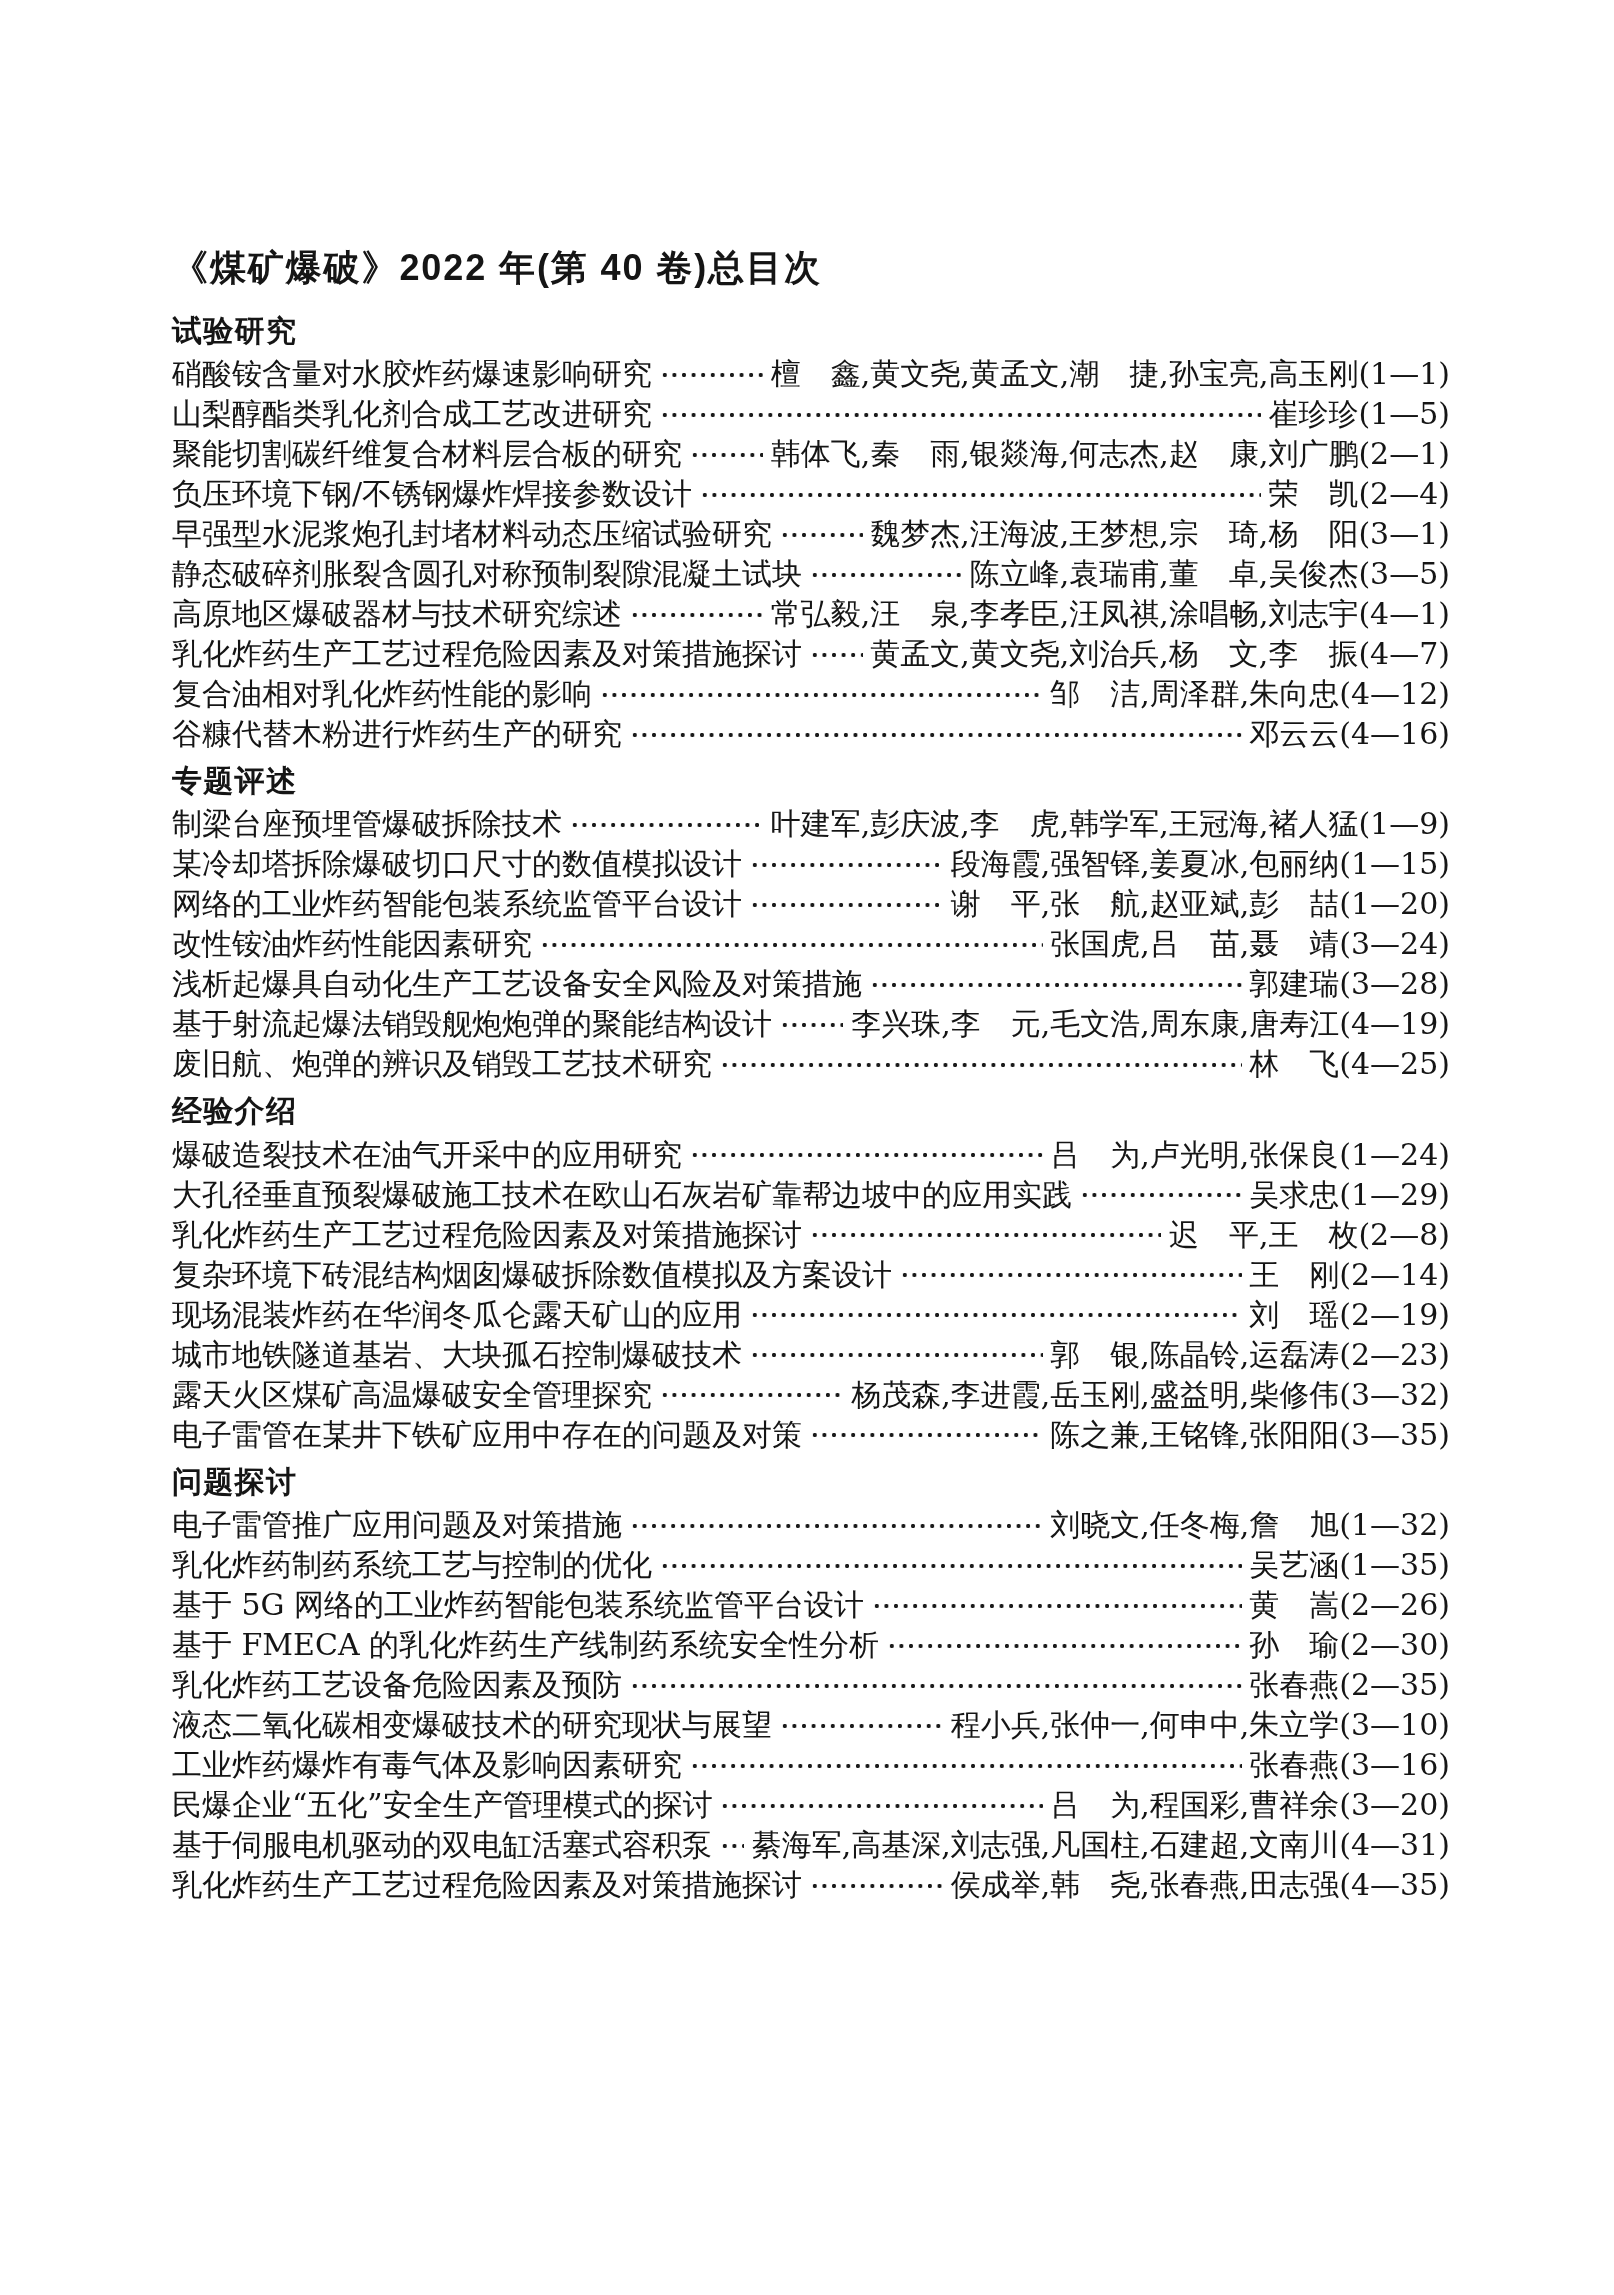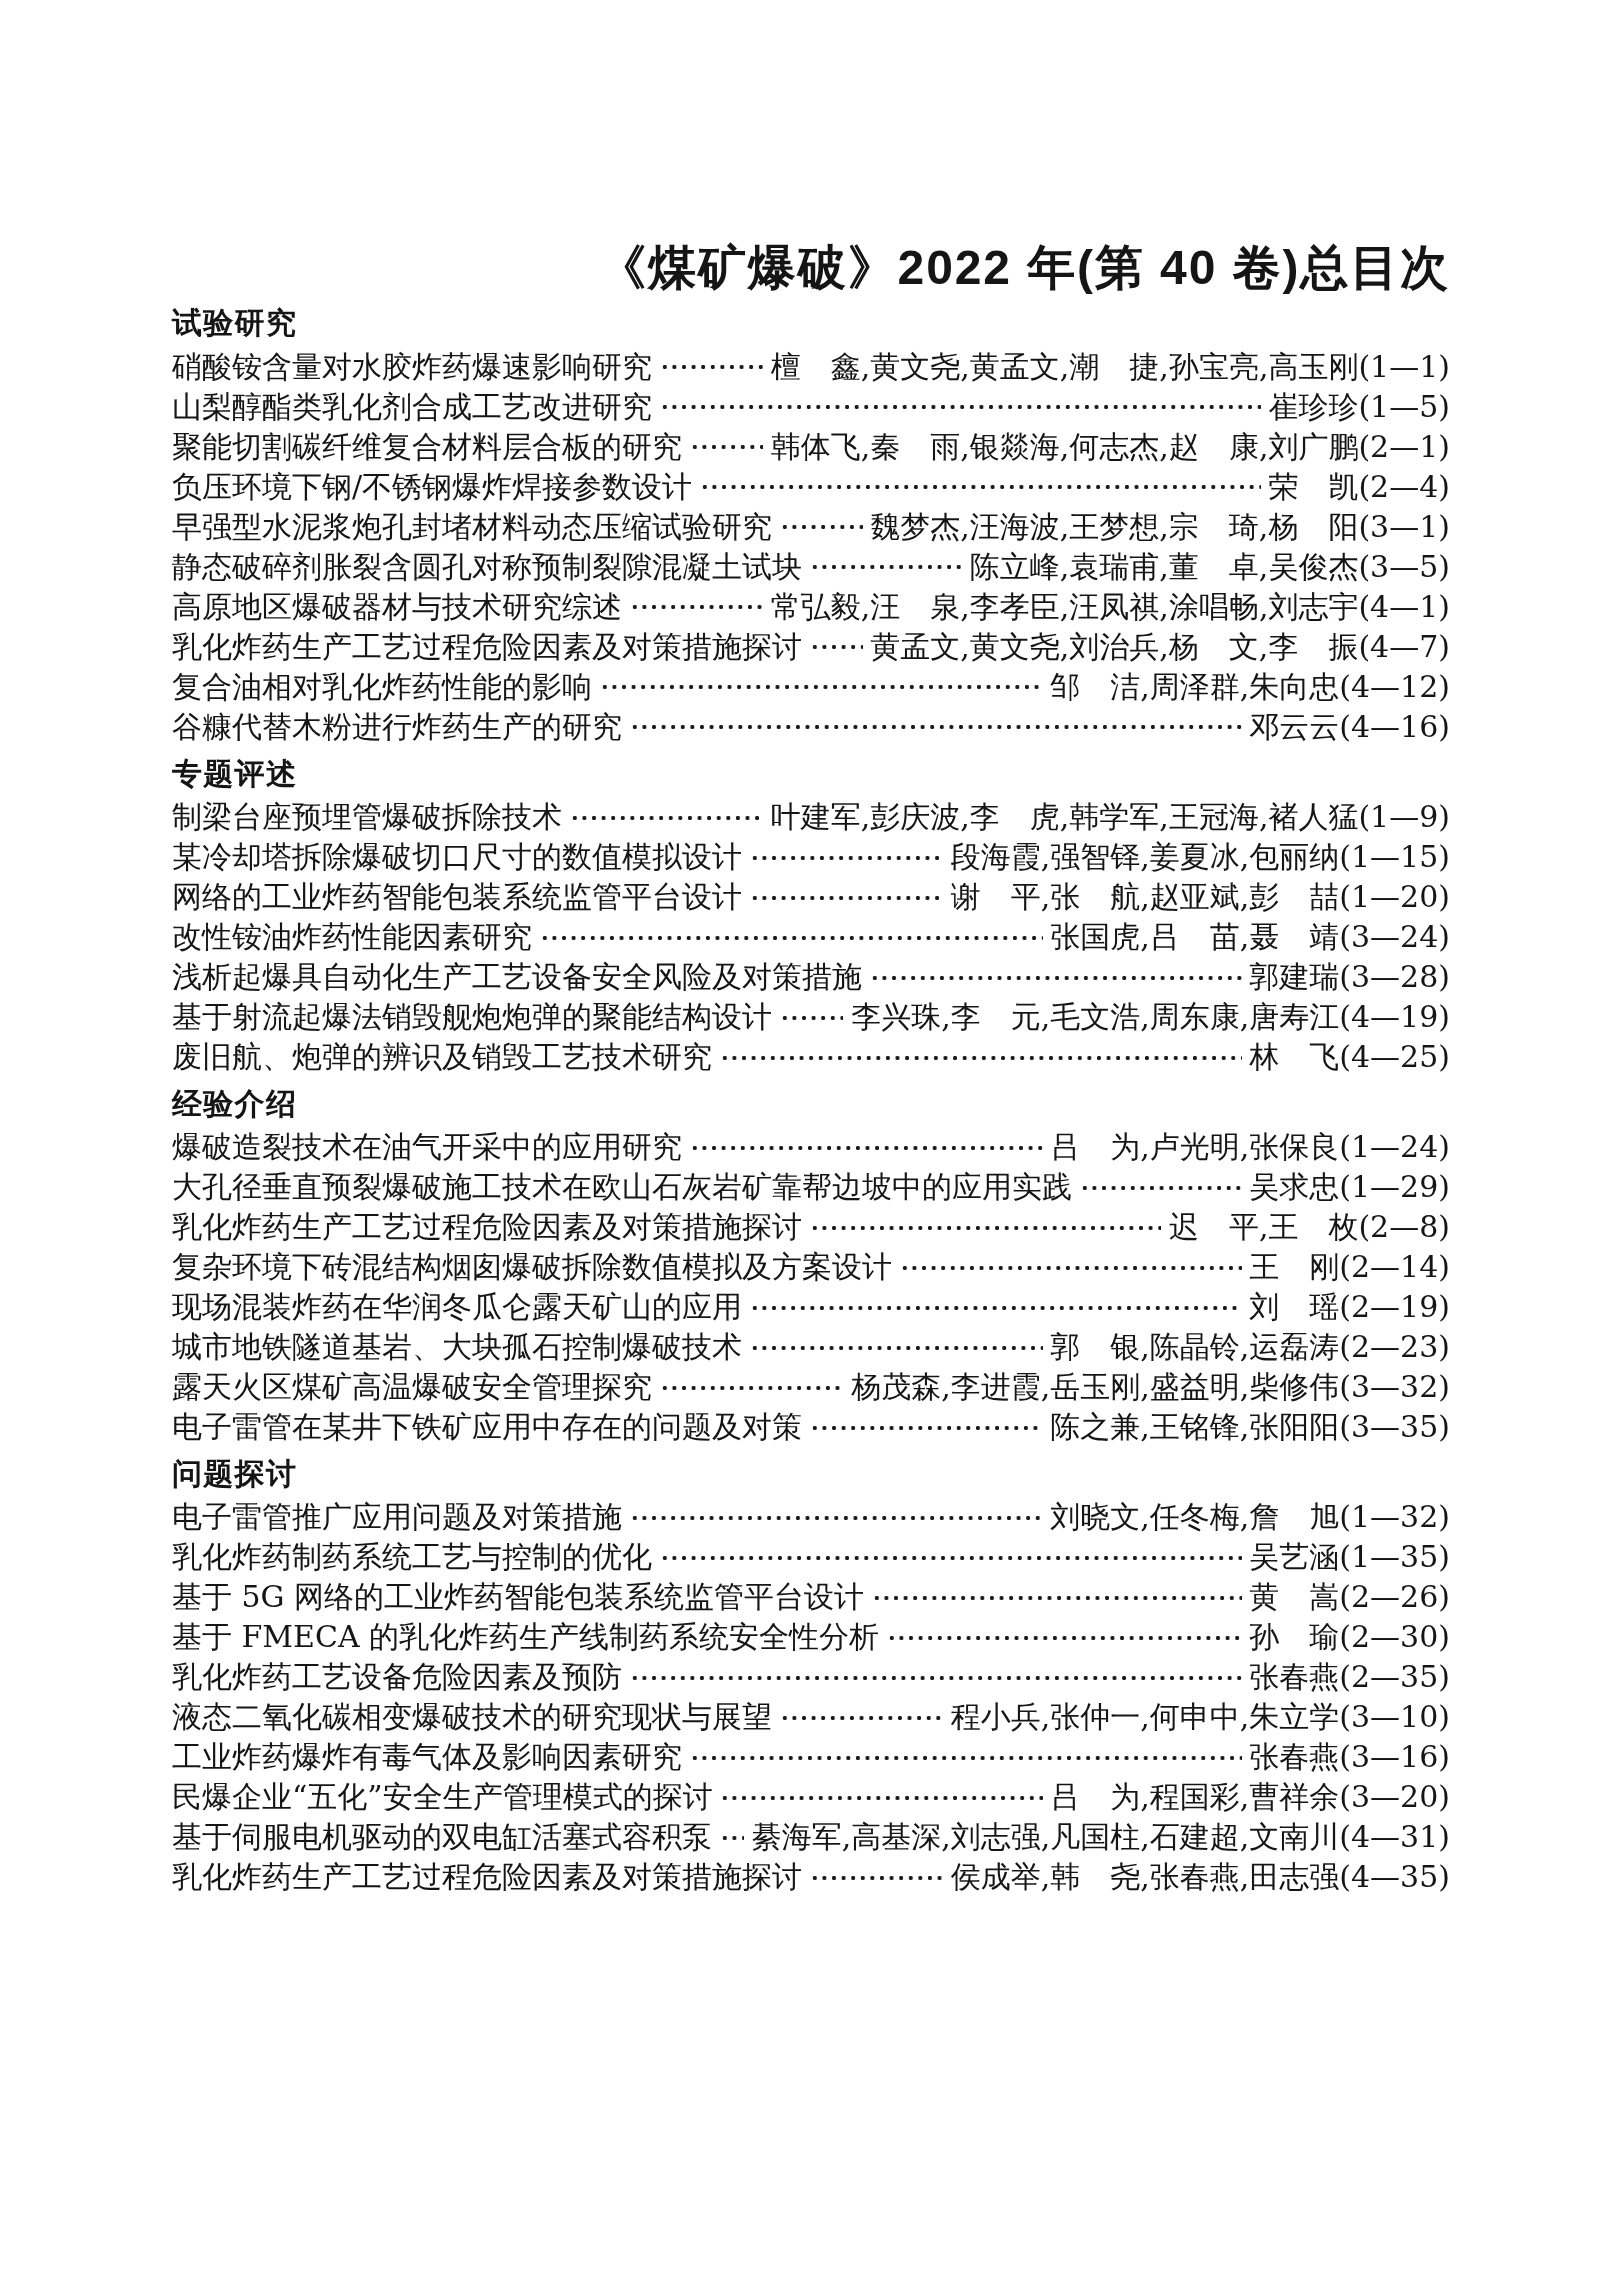--- a/index.html
+++ b/index.html
@@ -17,30 +17,30 @@
     font-family: "DejaVu Serif", "Liberation Serif", serif;
     overflow: hidden;
   }
   .content {
     position: absolute;
     left: 172px;
     right: 164px;
     top: 239px;
   }
   .doc-title {
-    text-align: right;
+    text-align: left;
     font-family: "Liberation Sans", "DejaVu Sans", sans-serif;
     font-weight: 700;
-    font-size: 48px;
+    font-size: 36px;
     line-height: 58px;
     letter-spacing: 1.9px;
     white-space: nowrap;
   }
   .sections {
-    margin-top: 6px;
+    margin-top: 14px;
   }
   .section-heading {
     height: 40px;
     line-height: 40px;
     margin: 6.4px 0 3.8px 0;
     font-family: "Liberation Sans", "DejaVu Sans", sans-serif;
     font-weight: 700;
     font-size: 30px;
     letter-spacing: 1.3px;
     white-space: nowrap;

